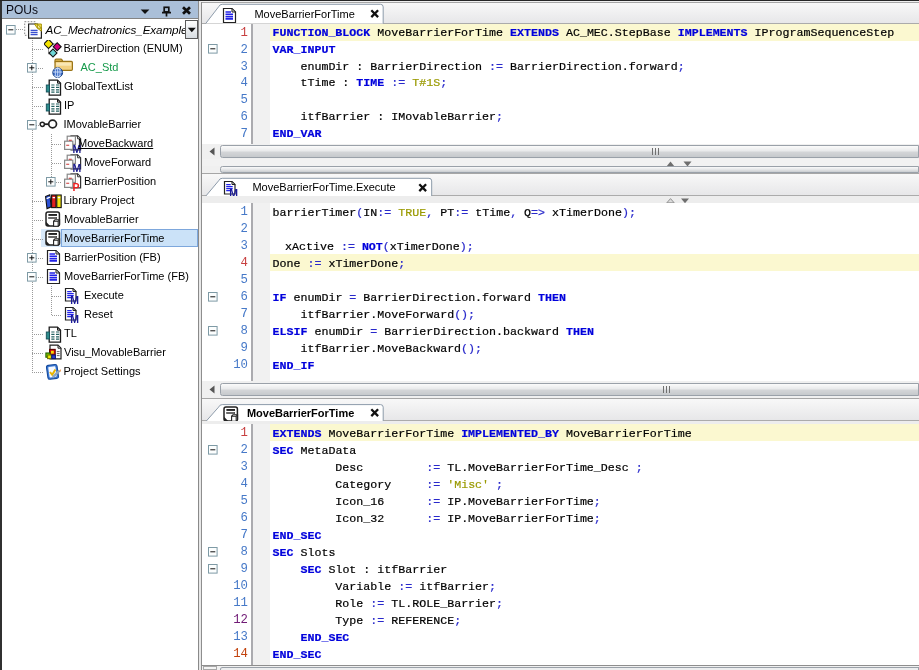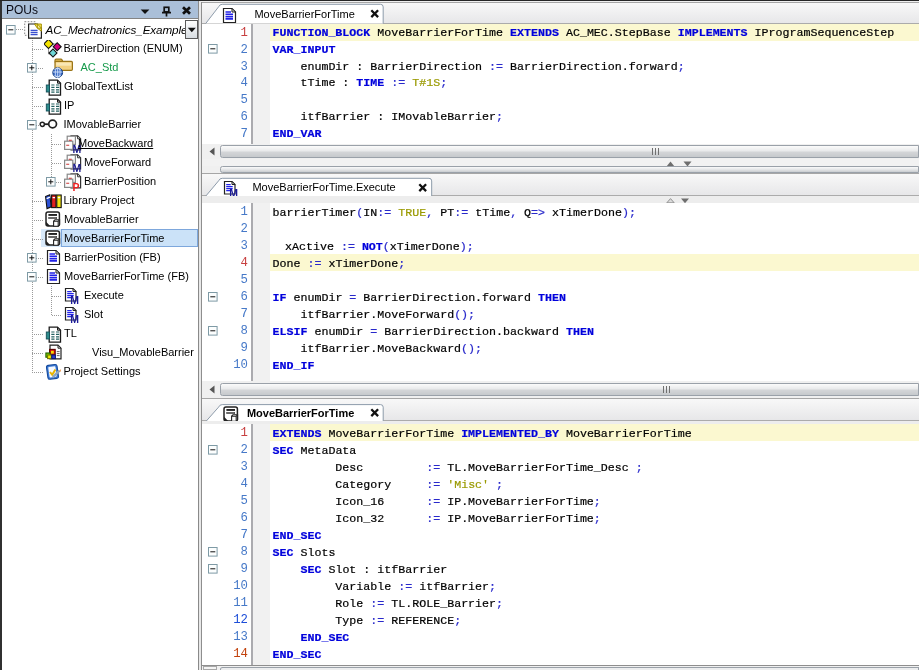--- a/index.html
+++ b/index.html
@@ -215,21 +215,21 @@
 <div class="tree" style="position:absolute;left:84px;top:288.0px;height:15px;line-height:15px;">Execute</div>
 <div style="position:absolute;left:52px;top:314.5px;width:10px;height:1px;background-image:repeating-linear-gradient(to right,#9A9A9A 0,#9A9A9A 1px,transparent 1px,transparent 2px);"></div>
 <svg style="position:absolute;left:62.7px;top:306.0px" width="17" height="18" viewBox="0 0 17 18">
     <path d="M2.5,1.5 h7.5 l3,3 v9.5 h-10.5 z" fill="#FFF" stroke="#222" stroke-width="1.2"></path>
     <path d="M10,1.5 l3,3 h-3 z" fill="#EEE" stroke="#222" stroke-width="1"></path>
     <g stroke="#2222E8" stroke-width="1.4">
       <path d="M4.2,4.6 h4.5 M4.2,6.6 h6.5 M4.2,8.6 h6.5 M4.2,10.6 h4"></path>
     </g>
     <text x="7.2" y="16.5" font-family="Liberation Sans" font-size="10.5" font-weight="bold" fill="#1A1A99">M</text>
   </svg>
-<div class="tree" style="position:absolute;left:84px;top:307.0px;height:15px;line-height:15px;">Slot</div>
+<div class="tree" style="position:absolute;left:84px;top:307.0px;height:15px;line-height:15px;">Reset</div>
 <div style="position:absolute;left:32px;top:333.5px;width:11px;height:1px;background-image:repeating-linear-gradient(to right,#9A9A9A 0,#9A9A9A 1px,transparent 1px,transparent 2px);"></div>
 <svg style="position:absolute;left:44.5px;top:326.2px" width="18" height="18" viewBox="0 0 18 18">
     <path d="M4.2,1.2 h8.3 l3,3 v12 h-11.3 z" fill="#FFF" stroke="#1A1A1A" stroke-width="1.3"></path>
     <path d="M12.5,1.2 l3,3 h-3 z" fill="#BBB" stroke="#1A1A1A" stroke-width="1"></path>
     <rect x="1.3" y="6" width="3.2" height="7" fill="#2E8B8B" stroke="#14505A" stroke-width="0.9"></rect>
     <g stroke="#235F5F" stroke-width="1.2">
       <path d="M6.3,6 h3.2 M11,6 h3.2 M6.3,8.4 h3.2 M11,8.4 h3.2 M6.3,10.8 h3.2 M11,10.8 h3.2 M6.3,13.2 h3.2 M11,13.2 h3.2"></path>
     </g>
   </svg>
 <div class="tree" style="position:absolute;left:64px;top:326.0px;height:15px;line-height:15px;">TL</div>
@@ -239,21 +239,21 @@
     <path d="M13,1.2 l3,3 h-3 z" fill="#EEE" stroke="#222" stroke-width="1"></path>
     <g stroke="#666" stroke-width="1">
       <path d="M11.8,7.6 h2.8 M11.8,9.6 h2.8 M11.8,11.6 h2.8"></path>
     </g>
     <rect x="4.6" y="5.4" width="5.6" height="5.6" fill="#D90F0F" stroke="#5A0000" stroke-width="1.1"></rect>
     <rect x="6" y="6.8" width="2.8" height="2.8" fill="#F2DD00"></rect>
     <rect x="0.9" y="9" width="4.2" height="4.2" fill="#7ADC00" stroke="#1E5A00" stroke-width="1.1"></rect>
     <rect x="2.6" y="11" width="3.8" height="3.6" fill="#F2F200" stroke="#777700" stroke-width="1.1"></rect>
     <rect x="6.8" y="11" width="3.6" height="3.6" fill="#2B3FD0" stroke="#101A70" stroke-width="1.1"></rect>
   </svg>
-<div class="tree" style="position:absolute;left:64px;top:345.0px;height:15px;line-height:15px;margin-left:28px;">Visu_MovableBarrier</div>
+<div class="tree" style="position:absolute;left:64px;top:345.0px;height:15px;line-height:15px;">Visu_MovableBarrier</div>
 <div style="position:absolute;left:32px;top:371.5px;width:11px;height:1px;background-image:repeating-linear-gradient(to right,#9A9A9A 0,#9A9A9A 1px,transparent 1px,transparent 2px);"></div>
 <svg style="position:absolute;left:43.5px;top:363.0px" width="21" height="19" viewBox="0 0 21 19">
     <g transform="rotate(-8 9 9)">
       <rect x="3.2" y="1.8" width="10.6" height="14" rx="2" fill="#3D7BD6" stroke="#164A9C" stroke-width="1.1"></rect>
       <rect x="4.9" y="3.5" width="7.2" height="10.6" rx="0.8" fill="#F4F8FF"></rect>
     </g>
     <path d="M6,9 l2.2,2.8 3.2,-5.4" stroke="#E8B400" stroke-width="2" fill="none"></path>
     <path d="M8.8,14.2 l6.6,-6.6" stroke="#8FA6BC" stroke-width="2.4"></path>
     <path d="M15.1,7.9 l2,-2 -0.8,3.2 z" fill="#E87820"></path>
   </svg>
@@ -405,21 +405,21 @@
 <div class="num" style="left:202.0px;top:440.85px;line-height:17.05px;color:#4679C8">2</div>
 <div class="num" style="left:202.0px;top:457.90000000000003px;line-height:17.05px;color:#4679C8">3</div>
 <div class="num" style="left:202.0px;top:474.95000000000005px;line-height:17.05px;color:#4679C8">4</div>
 <div class="num" style="left:202.0px;top:492.0px;line-height:17.05px;color:#4679C8">5</div>
 <div class="num" style="left:202.0px;top:509.05px;line-height:17.05px;color:#4679C8">6</div>
 <div class="num" style="left:202.0px;top:526.1px;line-height:17.05px;color:#4679C8">7</div>
 <div class="num" style="left:202.0px;top:543.15px;line-height:17.05px;color:#4679C8">8</div>
 <div class="num" style="left:202.0px;top:560.2px;line-height:17.05px;color:#4679C8">9</div>
 <div class="num" style="left:202.0px;top:577.25px;line-height:17.05px;color:#4679C8">10</div>
 <div class="num" style="left:202.0px;top:594.3px;line-height:17.05px;color:#4679C8">11</div>
-<div class="num" style="left:202.0px;top:611.35px;line-height:17.05px;color:#1d4ed8">12</div>
+<div class="num" style="left:202.0px;top:611.35px;line-height:17.05px;color:#701a75">12</div>
 <div class="num" style="left:202.0px;top:628.4000000000001px;line-height:17.05px;color:#4679C8">13</div>
 <div class="num" style="left:202.0px;top:645.45px;line-height:17.05px;color:#c2410c">14</div>
 <svg style="position:absolute;left:207.5px;top:444.575px" width="10" height="10" viewBox="0 0 10 10">
     <rect x="0.5" y="0.5" width="8.6" height="8.6" fill="#FCFEFE" stroke="#7E9AA5" stroke-width="1"></rect>
     <path d="M2.3,4.8 h5" stroke="#111" stroke-width="1"></path>
   </svg>
 <svg style="position:absolute;left:207.5px;top:546.875px" width="10" height="10" viewBox="0 0 10 10">
     <rect x="0.5" y="0.5" width="8.6" height="8.6" fill="#FCFEFE" stroke="#7E9AA5" stroke-width="1"></rect>
     <path d="M2.3,4.8 h5" stroke="#111" stroke-width="1"></path>
   </svg>

